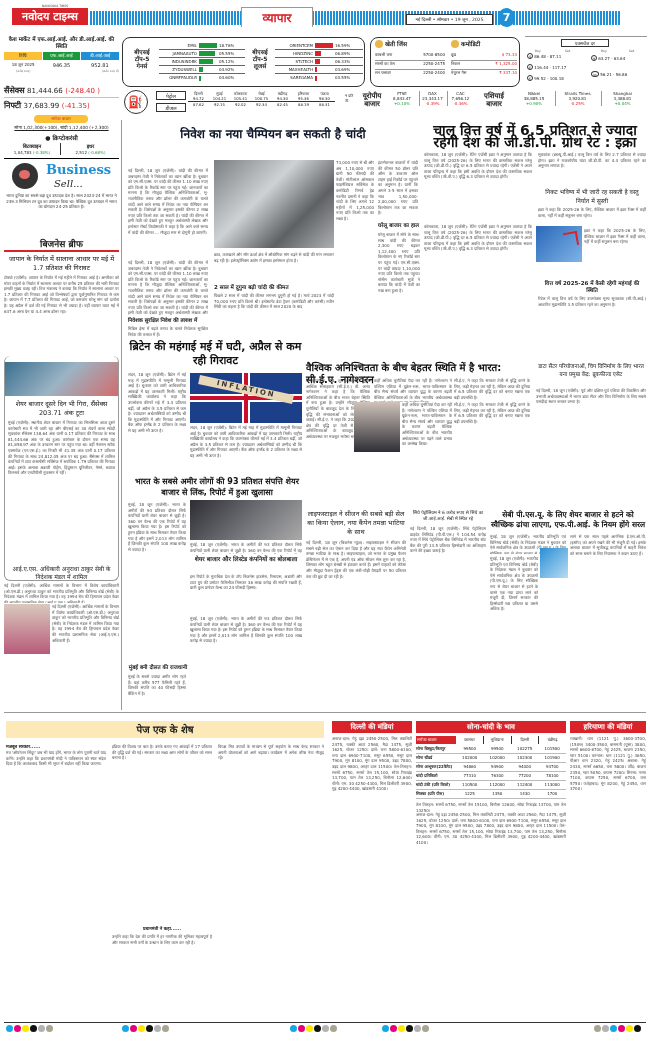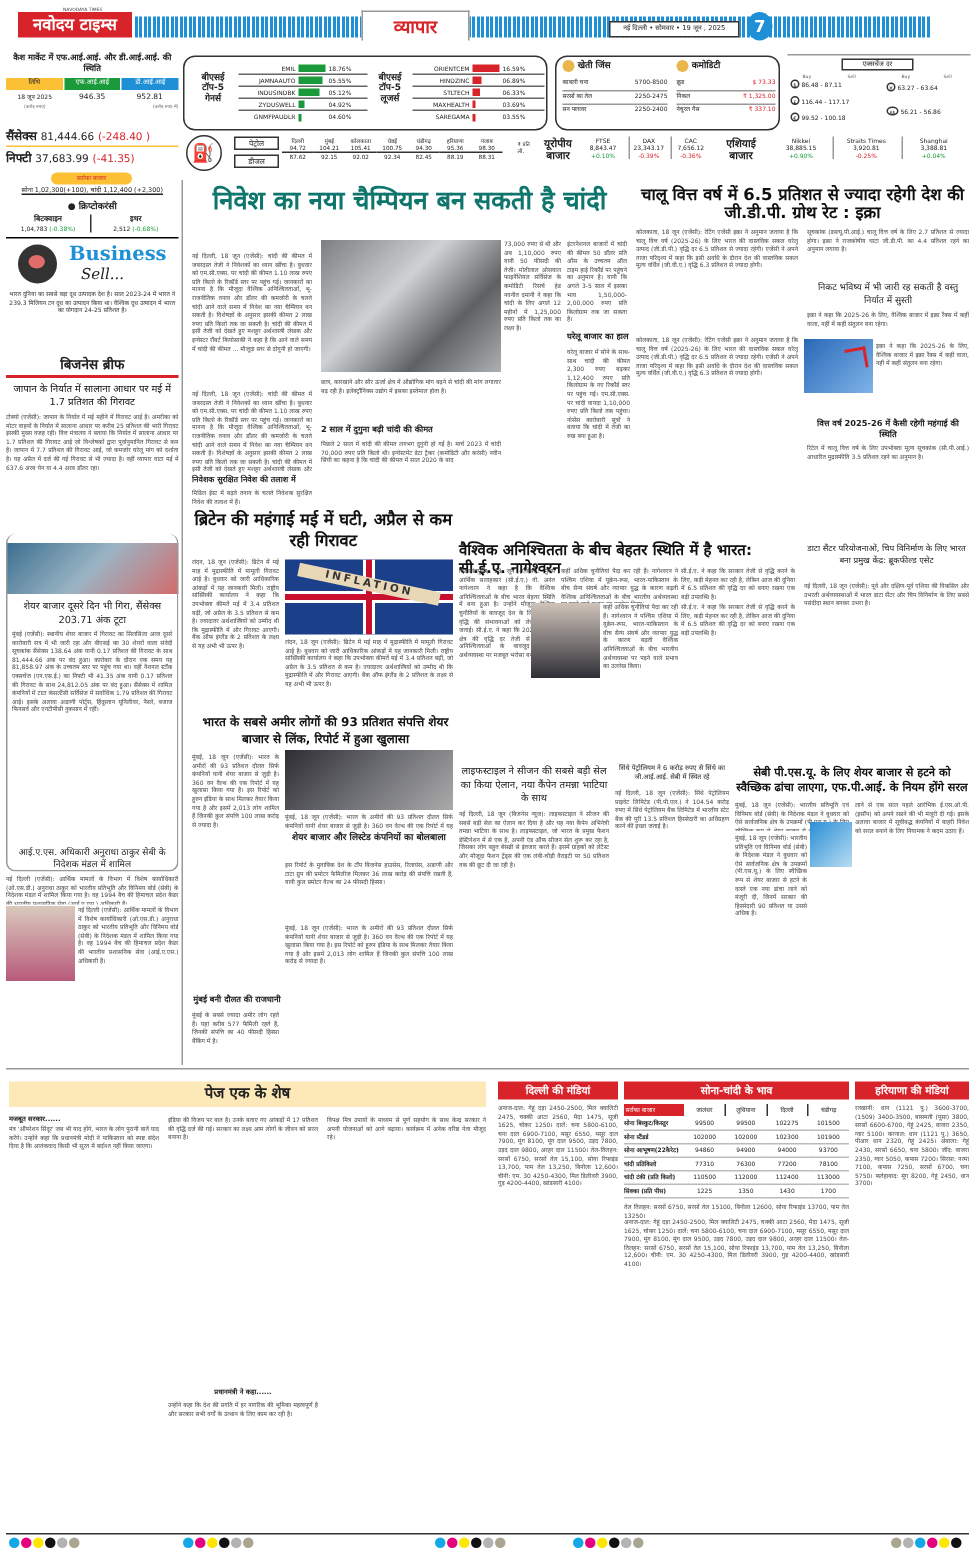--- a/index.html
+++ b/index.html
@@ -268,37 +268,37 @@
 <div class="abs" style="left:6px;top:400px;width:111px;font-size:6.5px;text-align:center;line-height:9px">शेयर बाजार दूसरे दिन भी गिरा, सैंसेक्स 203.71 अंक टूटा</div>
 <div class="abs col-text" style="left:8px;top:420px;width:107px;height:130px;overflow:hidden">मुंबई (एजेंसी): स्थानीय शेयर बाजार में गिरावट का सिलसिला आज दूसरे कारोबारी सत्र में भी जारी रहा और बीएसई का 30 शेयरों वाला संवेदी सूचकांक सैंसेक्स 138.64 अंक यानी 0.17 प्रतिशत की गिरावट के साथ 81,444.66 अंक पर बंद हुआ। कारोबार के दौरान एक समय यह 81,858.97 अंक के उच्चतम स्तर पर पहुंच गया था। वहीं नैशनल स्टॉक एक्सचेंज (एन.एस.ई.) का निफ्टी भी 41.35 अंक यानी 0.17 प्रतिशत की गिरावट के साथ 24,812.05 अंक पर बंद हुआ। सैंसेक्स में शामिल कंपनियों में टाटा कंसल्टैंसी सर्विसेज में सर्वाधिक 1.79 प्रतिशत की गिरावट आई। इसके अलावा अडाणी पोर्ट्स, हिंदुस्तान यूनिलीवर, नैस्ले, बजाज फिनसर्व और एनटीपीसी नुकसान में रहीं।</div>
 
 <div class="abs" style="left:4px;top:565px;width:115px;font-size:6px;text-align:center;line-height:8px">आई.ए.एस. अधिकारी अनुराधा ठाकुर सेबी के निदेशक मंडल में शामिल</div>
 <div class="abs col-text" style="left:4px;top:583px;width:115px;height:20px;overflow:hidden">नई दिल्ली (एजेंसी): आर्थिक मामलों के विभाग में विशेष कार्याधिकारी (ओ.एस.डी.) अनुराधा ठाकुर को भारतीय प्रतिभूति और विनिमय बोर्ड (सेबी) के निदेशक मंडल में शामिल किया गया है। वह 1994 बैच की हिमाचल प्रदेश कैडर की भारतीय प्रशासनिक सेवा (आई.ए.एस.) अधिकारी हैं।</div>
 <div class="abs" style="left:4px;top:604px;width:46px;height:50px;background:linear-gradient(#d9c9bd,#b85a7a)"></div>
 <div class="abs col-text" style="left:52px;top:604px;width:67px;height:100px;overflow:hidden">नई दिल्ली (एजेंसी): आर्थिक मामलों के विभाग में विशेष कार्याधिकारी (ओ.एस.डी.) अनुराधा ठाकुर को भारतीय प्रतिभूति और विनिमय बोर्ड (सेबी) के निदेशक मंडल में शामिल किया गया है। वह 1994 बैच की हिमाचल प्रदेश कैडर की भारतीय प्रशासनिक सेवा (आई.ए.एस.) अधिकारी हैं।</div>
 
 <div class="hr" style="left:121px;top:120px;width:1px;height:590px;background:#999"></div>
 
-<div class="abs" style="left:128px;top:124px;width:290px;font-size:17px;font-weight:bold;color:#0f766e;line-height:20px;text-align:center">
+<div class="abs" style="left:128px;top:124px;width:290px;font-size:12px;font-weight:bold;color:#0f172a;line-height:20px;text-align:center">
   <div>निवेश का नया चैम्पियन बन सकती है चांदी</div>
 </div>
 <div class="abs col-text" style="left:128px;top:168px;width:80px;height:90px;overflow:hidden">नई दिल्ली, 18 जून (एजेंसी): चांदी की कीमत में जबरदस्त तेजी ने निवेशकों का ध्यान खींचा है। बुधवार को एम.सी.एक्स. पर चांदी की कीमत 1.10 लाख रुपए प्रति किलो के रिकॉर्ड स्तर पर पहुंच गई। जानकारों का मानना है कि मौजूदा वैश्विक अनिश्चितताओं, भू-राजनीतिक तनाव और डॉलर की कमजोरी के चलते चांदी आने वाले समय में निवेश का नया चैम्पियन बन सकती है। विशेषज्ञों के अनुसार इसकी कीमत 2 लाख रुपए प्रति किलो तक जा सकती है। चांदी की कीमत में इसी तेजी को देखते हुए मशहूर अर्थशास्त्री लेखक और इन्वेस्टर रॉबर्ट कियोसाकी ने कहा है कि आने वाले समय में चांदी की कीमत ... मौजूदा स्तर से दोगुनी हो जाएगी।</div>
 <div class="abs" style="left:214px;top:160px;width:120px;height:88px;background:linear-gradient(135deg,#7b7f82,#cfd2d4 40%,#5e6163 70%,#aeb1b3)"></div>
 <div class="abs col-text" style="left:336px;top:160px;width:38px;height:90px;overflow:hidden">73,000 रुपए से थी और अब 1,10,000 रुपए यानी 50 फीसदी की तेजी। मोतीलाल ओसवाल फाइनैंशियल सर्विसेज के कमोडिटी रिसर्च हेड नवनीत दमानी ने कहा कि चांदी के लिए अगले 12 महीनों में 1,25,000 रुपए प्रति किलो तक का लक्ष्य है।</div>
 <div class="abs col-text" style="left:378px;top:160px;width:40px;height:60px;overflow:hidden">इंटरनैशनल बाजारों में चांदी की कीमत 50 डॉलर प्रति औंस के उच्चतम ऑल टाइम हाई रिकॉर्ड पर पहुंचने का अनुमान है। यानी कि अगले 3-5 साल में इसका भाव 1,50,000-2,00,000 रुपए प्रति किलोग्राम तक जा सकता है।</div>
 <div class="abs bold" style="left:378px;top:222px;width:45px;font-size:5.5px">घरेलू बाजार का हाल</div>
 <div class="abs col-text" style="left:378px;top:232px;width:42px;height:95px;overflow:hidden">घरेलू बाजार में सोने के साथ-साथ चांदी की कीमत 2,300 रुपए बढ़कर 1,12,400 रुपए प्रति किलोग्राम के नए रिकॉर्ड स्तर पर पहुंच गई। एम.सी.एक्स. पर चांदी वायदा 1,10,000 रुपए प्रति किलो तक पहुंचा। नोसेंस कारोबारी सूत्रों ने बताया कि चांदी में तेजी का रुख बना हुआ है।</div>
 <div class="abs col-text" style="left:214px;top:252px;width:120px;height:30px;overflow:hidden">छात्र, कारखाने और सौर ऊर्जा क्षेत्र में औद्योगिक मांग बढ़ने से चांदी की मांग लगातार बढ़ रही है। इलेक्ट्रॉनिक्स उद्योग में इसका इस्तेमाल होता है।</div>
 <div class="abs bold" style="left:214px;top:284px;width:120px;font-size:5.5px">2 साल में दुगुना बढ़ी चांदी की कीमत</div>
 <div class="abs col-text" style="left:214px;top:293px;width:120px;height:32px;overflow:hidden">पिछले 2 साल में चांदी की कीमत लगभग दुगुनी हो गई है। मार्च 2023 में चांदी 70,000 रुपए प्रति किलो थी। इन्वेस्टमेंट डेटा ट्रैकर (कमोडिटी और करंसी) नवीन सिंघी का कहना है कि चांदी की कीमत में साल 2020 के बाद</div>
 <div class="abs col-text" style="left:128px;top:260px;width:80px;height:55px;overflow:hidden">नई दिल्ली, 18 जून (एजेंसी): चांदी की कीमत में जबरदस्त तेजी ने निवेशकों का ध्यान खींचा है। बुधवार को एम.सी.एक्स. पर चांदी की कीमत 1.10 लाख रुपए प्रति किलो के रिकॉर्ड स्तर पर पहुंच गई। जानकारों का मानना है कि मौजूदा वैश्विक अनिश्चितताओं, भू-राजनीतिक तनाव और डॉलर की कमजोरी के चलते चांदी आने वाले समय में निवेश का नया चैम्पियन बन सकती है। विशेषज्ञों के अनुसार इसकी कीमत 2 लाख रुपए प्रति किलो तक जा सकती है। चांदी की कीमत में इसी तेजी को देखते हुए मशहूर अर्थशास्त्री लेखक और इन्वेस्टर रॉबर्ट कियोसाकी ने कहा है कि आने वाले समय में चांदी की कीमत ... मौजूदा स्तर से दोगुनी हो जाएगी।</div>
 <div class="abs bold" style="left:128px;top:317px;width:84px;font-size:5.3px">निवेशक सुरक्षित निवेश की तलाश में</div>
 <div class="abs col-text" style="left:128px;top:326px;width:80px;height:12px;overflow:hidden">मिडिल ईस्ट में बढ़ते तनाव के चलते निवेशक सुरक्षित निवेश की तलाश में हैं।</div>
 
-<div class="abs" style="left:424px;top:124px;width:222px;font-size:11px;line-height:12px;font-weight:bold;text-align:center;color:#111">चालू वित्त वर्ष में 6.5 प्रतिशत से ज्यादा रहेगी देश की जी.डी.पी. ग्रोथ रेट : इक्रा</div>
+<div class="abs" style="left:424px;top:124px;width:222px;font-size:14px;line-height:12px;font-weight:bold;text-align:center;color:#111">चालू वित्त वर्ष में 6.5 प्रतिशत से ज्यादा रहेगी देश की जी.डी.पी. ग्रोथ रेट : इक्रा</div>
 <div class="abs col-text" style="left:424px;top:152px;width:108px;height:70px;overflow:hidden">कोलकाता, 18 जून (एजेंसी): रेटिंग एजेंसी इक्रा ने अनुमान जताया है कि चालू वित्त वर्ष (2025-26) के लिए भारत की वास्तविक सकल घरेलू उत्पाद (जी.डी.पी.) वृद्धि दर 6.5 प्रतिशत से ज्यादा रहेगी। एजेंसी ने अपने ताजा परिदृश्य में कहा कि इसी अवधि के दौरान देश की वास्तविक सकल मूल्य वर्धित (जी.वी.ए.) वृद्धि 6.3 प्रतिशत से ज्यादा होगी।</div>
 <div class="abs col-text" style="left:538px;top:152px;width:108px;height:34px;overflow:hidden">सूचकांक (डब्ल्यू.पी.आई.) चालू वित्त वर्ष के लिए 2.7 प्रतिशत से ज्यादा होगा। इक्रा ने राजकोषीय घाटा जी.डी.पी. का 4.4 प्रतिशत रहने का अनुमान लगाया है।</div>
 <div class="abs" style="left:538px;top:187px;width:108px;font-size:6px;line-height:9px;text-align:center">निकट भविष्य में भी जारी रह सकती है वस्तु निर्यात में सुस्ती</div>
 <div class="abs col-text" style="left:538px;top:207px;width:108px;height:20px;overflow:hidden">इक्रा ने कहा कि 2025-26 के लिए, वैश्विक बाजार में इक्रा रैंक्स में कहीं वाला, नहीं में कहीं संतुलन बना रहेगा।</div>
 <div class="abs" style="left:536px;top:226px;width:46px;height:36px;background:linear-gradient(135deg,#2a68b8,#7fb4e8)">
     <div style="position:absolute;right:4px;top:6px;width:14px;height:14px;border-right:2px solid #d8232a;border-top:2px solid #d8232a;transform:rotate(-10deg)"></div>
   </div>
 <div class="abs col-text" style="left:424px;top:224px;width:108px;height:115px;overflow:hidden">कोलकाता, 18 जून (एजेंसी): रेटिंग एजेंसी इक्रा ने अनुमान जताया है कि चालू वित्त वर्ष (2025-26) के लिए भारत की वास्तविक सकल घरेलू उत्पाद (जी.डी.पी.) वृद्धि दर 6.5 प्रतिशत से ज्यादा रहेगी। एजेंसी ने अपने ताजा परिदृश्य में कहा कि इसी अवधि के दौरान देश की वास्तविक सकल मूल्य वर्धित (जी.वी.ए.) वृद्धि 6.3 प्रतिशत से ज्यादा होगी।</div>
 <div class="abs col-text" style="left:584px;top:228px;width:62px;height:50px;overflow:hidden">इक्रा ने कहा कि 2025-26 के लिए, वैश्विक बाजार में इक्रा रैंक्स में कहीं वाला, नहीं में कहीं संतुलन बना रहेगा।</div>
 <div class="abs bold" style="left:538px;top:280px;width:108px;font-size:5.5px;line-height:7px;text-align:center">वित्त वर्ष 2025-26 में कैसी रहेगी महंगाई की स्थिति</div>

